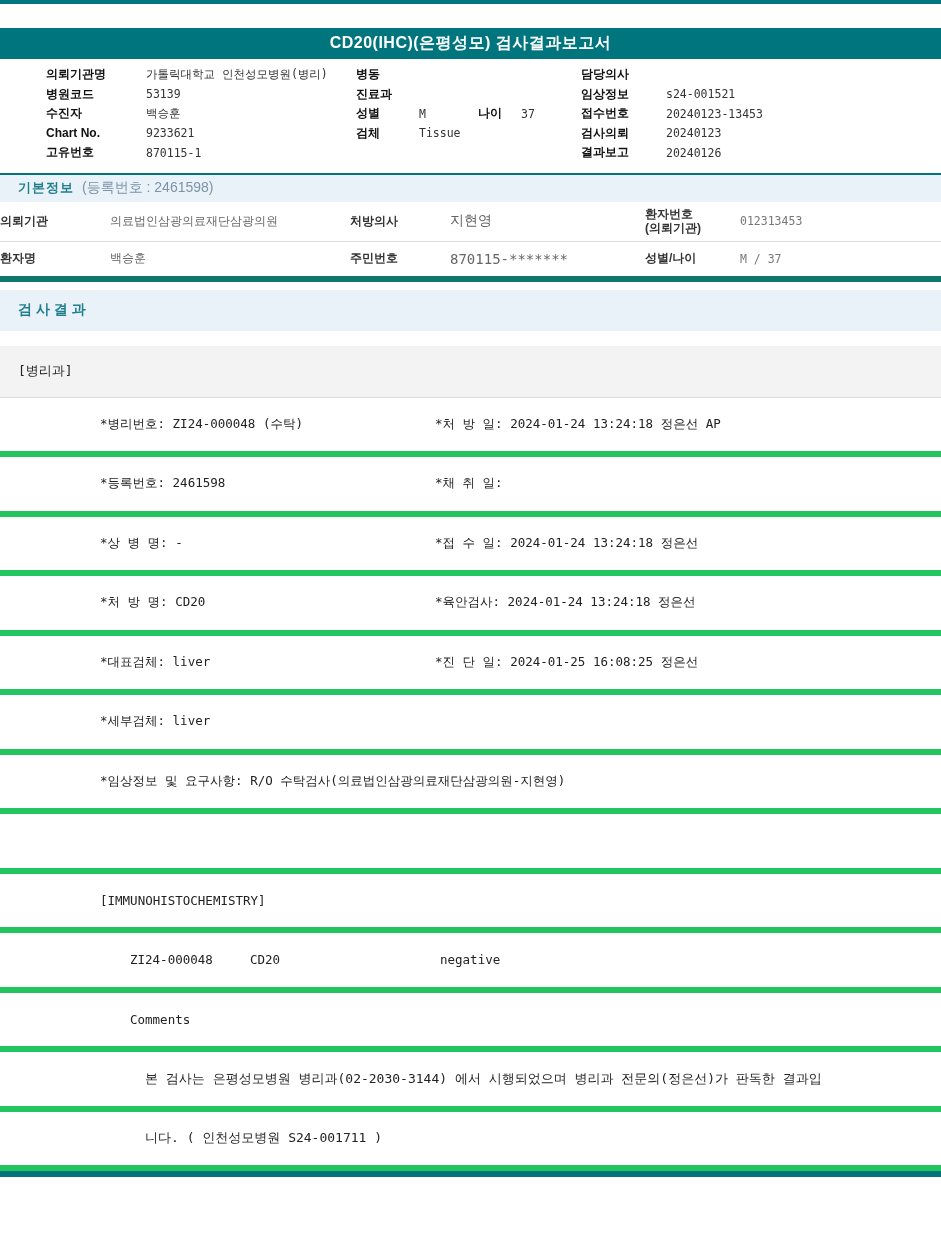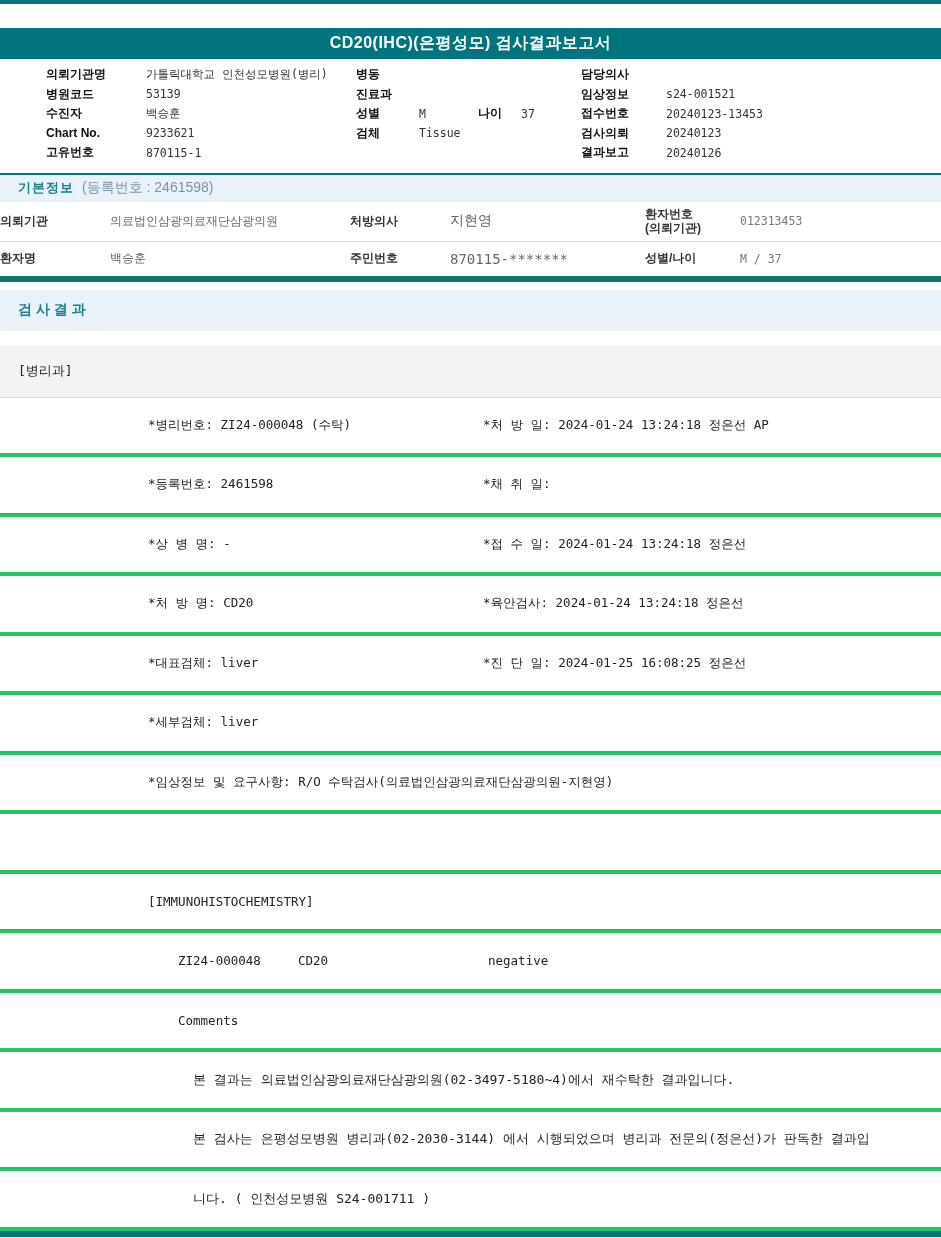--- a/index.html
+++ b/index.html
@@ -45,22 +45,22 @@
   .c-l3 .two-line { line-height:14px; display:block; }
   .c-v3 { flex:1; color:#777; font-family:"DejaVu Sans Mono","Liberation Mono",monospace; font-size:11.5px; }
 
   .gap8 { height:8px; background:#fff; }
   .gap15 { height:15px; background:#fff; }
 
   .dept { height:52px; background:#f3f3f3; display:flex; align-items:center; padding-left:18px;
           font-family:"DejaVu Sans Mono","Liberation Mono",monospace; font-size:13px; color:#222;
           border-bottom:1px solid #ddd; }
 
-  .rrow { height:59.5px; display:flex; align-items:center; border-bottom:4px solid #22c55e; background:#fff;
-          font-family:"DejaVu Sans Mono","Liberation Mono",monospace; font-size:12.5px; color:#222;padding-left:48px; }
+  .rrow { height:59.5px; display:flex; align-items:center; border-bottom:6px solid #22c55e; background:#fff;
+          font-family:"DejaVu Sans Mono","Liberation Mono",monospace; font-size:12.5px; color:#222; }
   .rl { margin-left:100px; width:335px; }
   .rl.full { width:auto; }
   .rr { flex:1; }
   .ind100 { margin-left:100px; }
   .spec { margin-left:130px; width:120px; }
   .test { width:190px; }
   .res { flex:1; }
   .comments { margin-left:130px; }
   .foot { margin-left:145px; font-size:13px; }
 
@@ -224,23 +224,20 @@
     <span class="spec">ZI24-000048</span>
     <span class="test">CD20</span>
     <span class="res">negative</span>
   </div>
 
   <div class="rrow">
     <span class="comments">Comments</span>
   </div>
 
   <div class="rrow">
-    <span class="foot">본 결과는 의료법인삼광의료재단삼광의원(02-3497-5180~4)에서 재수탁한 결과입니다.</span>
-  </div>
-  <div class="rrow">
     <span class="foot">본 검사는 은평성모병원 병리과(02-2030-3144) 에서 시행되었으며 병리과 전문의(정은선)가 판독한 결과입</span>
   </div>
   <div class="rrow">
     <span class="foot">니다. ( 인천성모병원 S24-001711 )</span>
   </div>
 
   <div class="bottom-rule"></div>
 
 </div>
 

